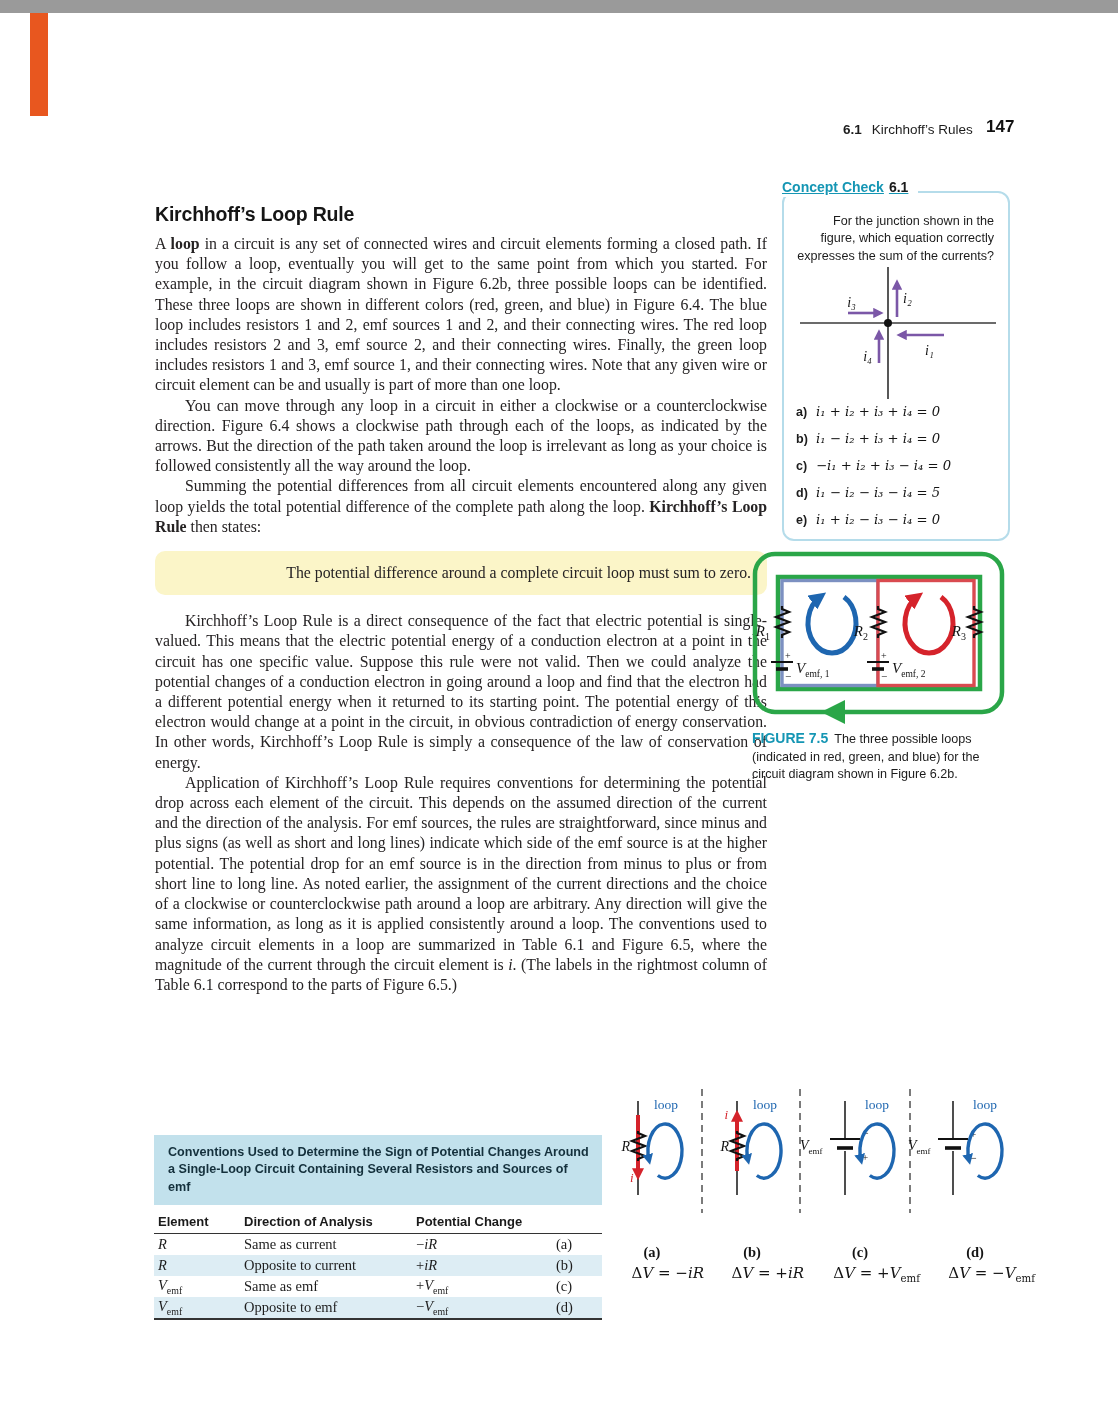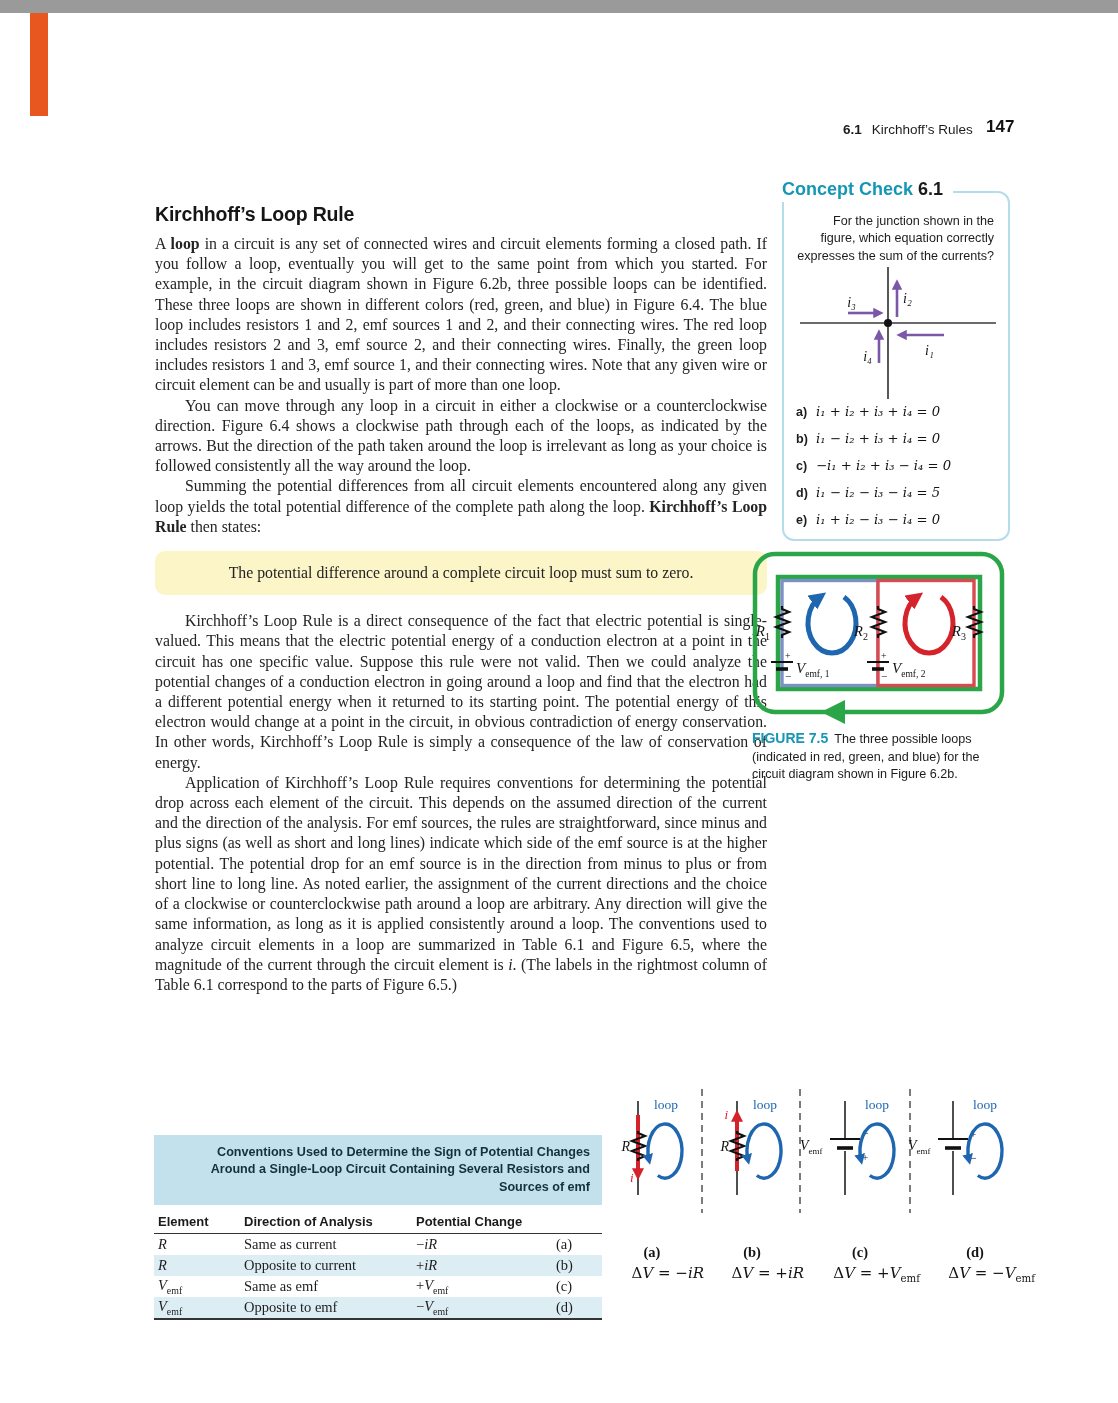--- a/index.html
+++ b/index.html
@@ -13,24 +13,24 @@
   .runhead{left:843px;top:109px;font-family:"Liberation Sans",sans-serif;font-size:13.5px;color:#1c1c1c;}
   .runhead b{margin-right:10px;}
   .pagenum{left:986px;top:104px;font-family:"Liberation Sans",sans-serif;font-weight:bold;font-size:17px;color:#111;}
   
   .maincol{left:155px;top:190px;width:612px;}
   .h2{font-family:"Liberation Sans",sans-serif;font-weight:bold;font-size:19.5px;color:#151515;
       letter-spacing:-0.2px;margin:0 0 8px 0;}
   .para{font-size:15.8px;line-height:20.2px;text-align:justify;margin:0;}
   .para.indent{text-indent:30px;}
   .hlbox{background:#fbf5c8;border-radius:10px;margin:14px 0 16px 0;padding:12px 16px;}
-  .hlbox .para{text-align:center;}
+  .hlbox .para{text-align:right;}
   
   .cc-head{left:780px;top:166px;z-index:3;background:#fff;padding:0 10px 2px 2px;
-           font-family:"Liberation Sans",sans-serif;font-weight:bold;font-size:18px;color:#1596b4;}
+           font-family:"Liberation Sans",sans-serif;font-weight:bold;font-size:14px;color:#1596b4;text-decoration:underline;}
   .cc-head .num{color:#1a1a1a;margin-left:5px;}
   .cc-box{left:782px;top:178px;width:224px;height:346px;border:2px solid #b5dcea;border-radius:12px;z-index:1;}
   .cc-q{left:796px;top:200px;width:198px;font-family:"Liberation Sans",sans-serif;
         font-size:12.6px;line-height:1.38;color:#1c1c1c;z-index:2;text-align:right;}
   .cc-junction{left:788px;top:252px;z-index:2;}
   .cc-opts{left:796px;top:391px;width:200px;z-index:2;}
   .cc-opt{display:flex;align-items:baseline;height:27px;}
   .cc-opt .letter{font-family:"Liberation Sans",sans-serif;font-weight:bold;font-size:12.5px;
                   width:20px;color:#1c1c1c;flex:none;}
   .cc-opt .eq{font-family:"DejaVu Serif","DejaVu Sans",serif;font-style:italic;font-size:13.2px;color:#141414;}
@@ -44,21 +44,21 @@
   .fig65{left:618px;top:1074px;}
   .f65eq{top:1251px;text-align:right;font-family:"DejaVu Serif","DejaVu Sans",serif;font-size:15px;color:#141414;}
   .f65let{top:1231px;text-align:center;font-family:"Liberation Serif",serif;font-weight:bold;font-size:14.5px;color:#141414;}
   sub{font-size:68%;}
   
   .t61{left:154px;top:1122px;width:448px;font-family:"Liberation Sans",sans-serif;}
   .t61-head{display:flex;}
   .t61-tag{width:104px;background:#1687a8;color:#fff;font-weight:bold;font-size:13px;
            display:flex;align-items:center;justify-content:center;flex:none;}
   .t61-title{flex:1;background:#c2e1ec;color:#14303c;font-weight:bold;font-size:12.6px;
-             line-height:1.38;padding:9px 12px 9px 22px;text-align:right;}
+             line-height:1.38;padding:9px 12px 9px 14px;}
   .t61-cols{display:flex;font-weight:bold;font-size:13px;color:#1a1a1a;
             padding:9px 0 4px 0;border-bottom:1.6px solid #333;}
   .t61-row{display:flex;font-family:"Liberation Serif",serif;font-size:14.5px;color:#1d1d1d;
            height:21px;align-items:center;}
   .t61-row.alt{background:#ddedf4;}
   .t61 .c1{width:90px;padding-left:4px;box-sizing:border-box;flex:none;}
   .t61 .c2{width:172px;flex:none;}
   .t61 .c3{width:140px;flex:none;}
   .t61 .c4{width:46px;flex:none;}
   .t61-bottom{border-bottom:2.2px solid #333;}

